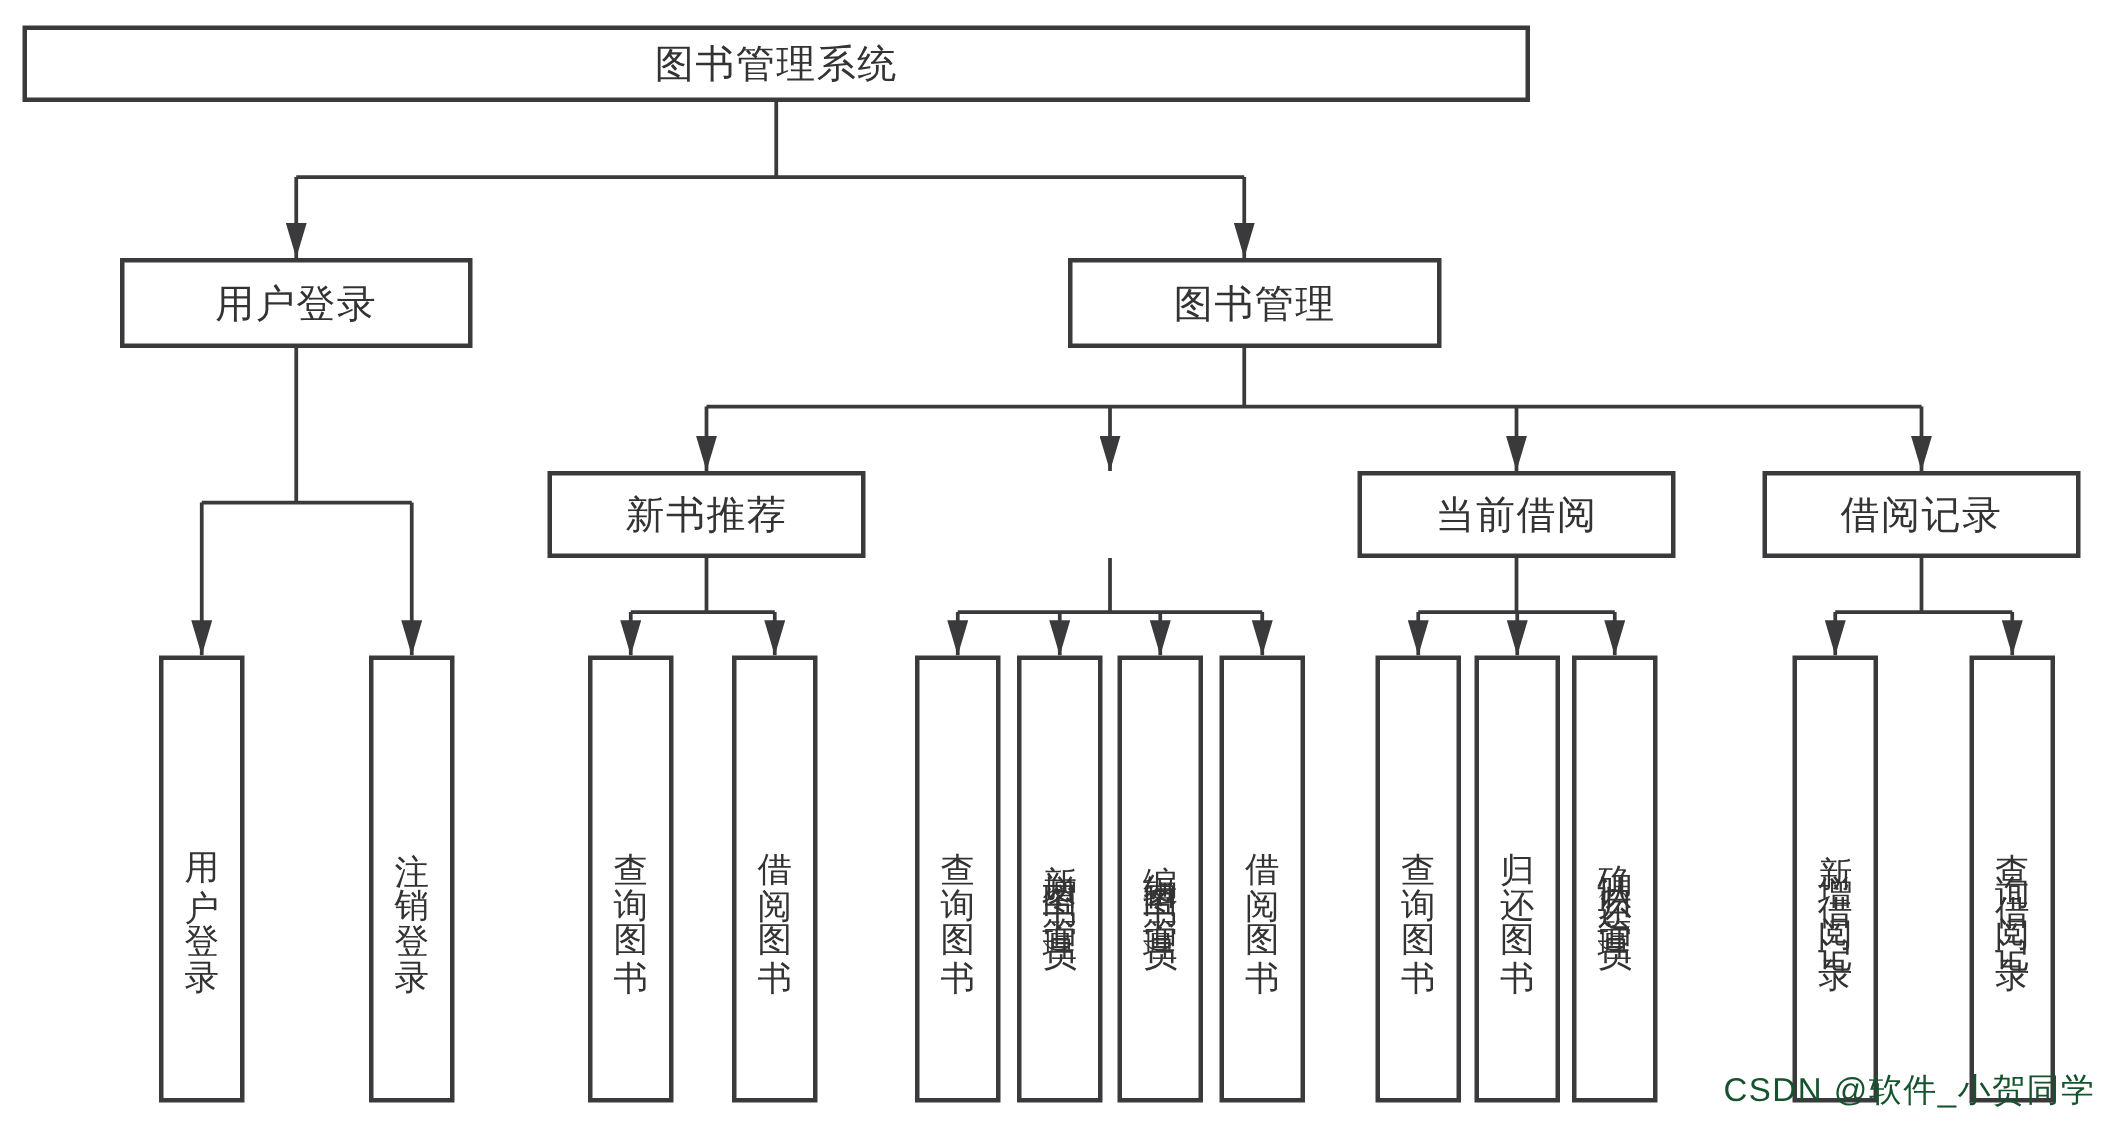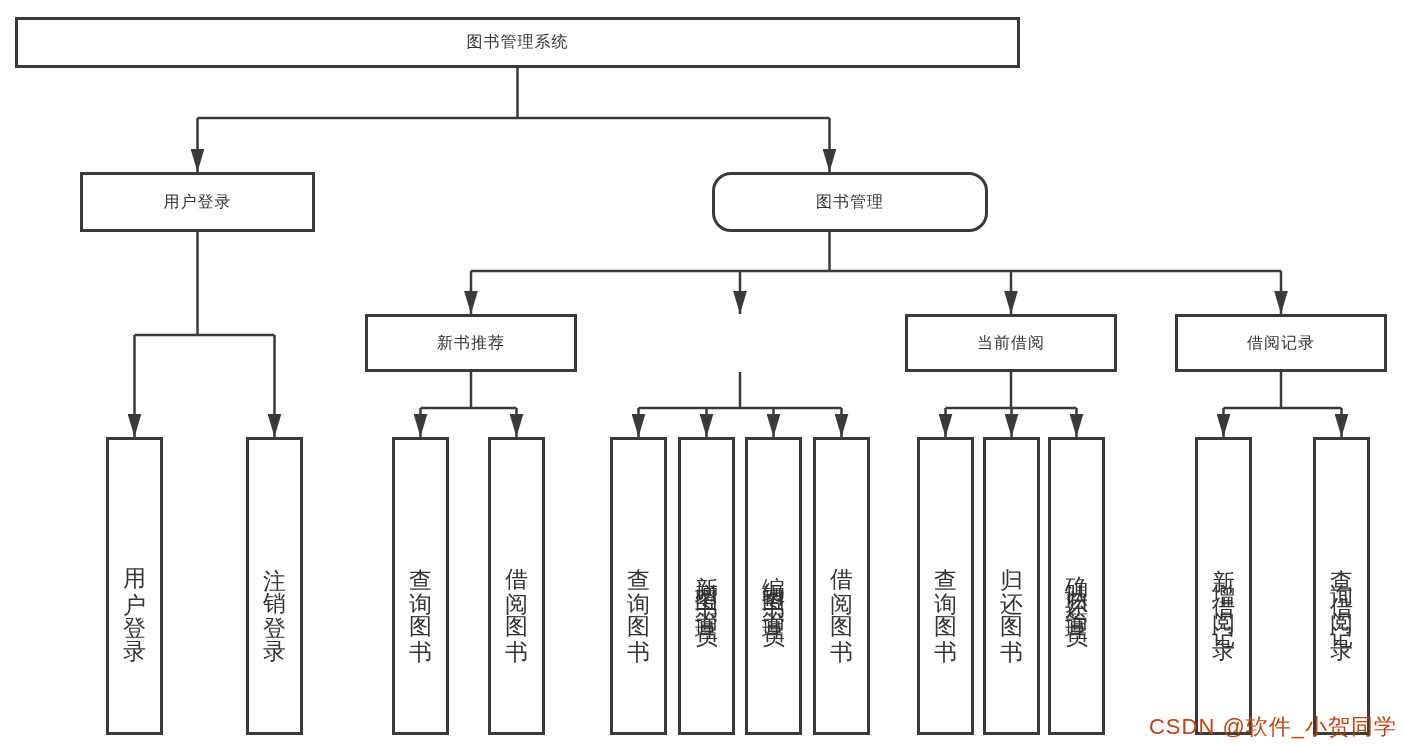--- a/index.html
+++ b/index.html
@@ -20,39 +20,39 @@
     position: absolute;
     box-sizing: border-box;
     background: #ffffff;
     border: 3px solid #3a3a3c;
     color: #333333;
     display: flex;
     align-items: center;
     justify-content: center;
   }
   .h-label {
-    font-size: 16px;
+    font-size: 26px;
     letter-spacing: 1px;
     white-space: nowrap;
   }
   .v-label {
     writing-mode: vertical-rl;
     text-orientation: mixed;
     font-size: 23px;
     line-height: 1;
     white-space: nowrap;
   }
   .ls24 { letter-spacing: 24px; margin-bottom: -24px; }
   .ls14 { letter-spacing: 14px; margin-bottom: -14px; }
   .ls7  { letter-spacing: 7px;  margin-bottom: -7px; }
 
   
   .root          { left: 15px;   top: 17px;  width: 1005px; height: 51px; }
   .lv2-a         { left: 80px;   top: 172px; width: 235px;  height: 60px; }
-  .lv2-b         { left: 712px;  top: 172px; width: 276px;  height: 60px; border-radius: 19px; }
+  .lv2-b         { left: 712px;  top: 172px; width: 249px;  height: 60px; }
   .lv3           { top: 314px; width: 212px; height: 58px; }
   .lv3-a         { left: 365px; text-align: center;  }
   .lv3-b         { left: 634px;  }
   .lv3-c         { left: 905px;  }
   .lv3-d         { left: 1175px; }
   .leaf          { top: 437px; width: 57px; height: 298px; }
   .leaf-a        { left: 106px;  }
   .leaf-b        { left: 246px;  }
   .leaf-c        { left: 392px;  }
   .leaf-d        { left: 488px;  }
@@ -64,21 +64,21 @@
   .leaf-j        { left: 983px;  }
   .leaf-k        { left: 1048px; }
   .leaf-l        { left: 1195px; }
   .leaf-m        { left: 1313px; }
 
   .watermark {
     position: absolute;
     right: 8px;
     bottom: 5px;
     font-size: 22px;
-    color: #c2410c;
+    color: #14532d;
     letter-spacing: 1px;
     z-index: 5;
     white-space: nowrap;
     text-align: right;
   }
 </style>
 </head>
 <body>
 
 <div id="canvas">

